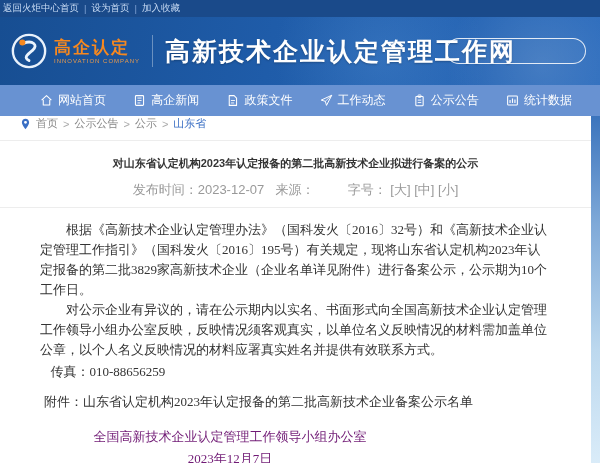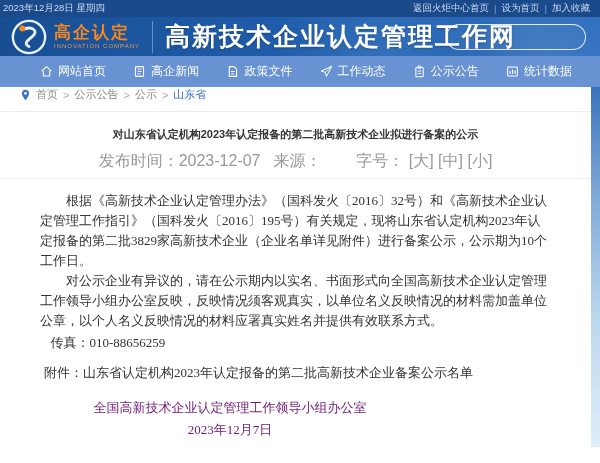--- a/index.html
+++ b/index.html
@@ -7,21 +7,21 @@
   body { font-family:"Liberation Sans", sans-serif; background:#fff; position:relative; }
 
   
   .topbar { height:17px; background:#1a4a8a; color:#c9dcf5; font-size:9.5px;
             display:flex; justify-content:space-between; align-items:center; padding:0 10px 0 3px; }
   .topbar-links { display:flex; align-items:center; gap:5px; }
   .topbar-links .sep { color:#7ea2d4; }
   .topbar a { color:#c9dcf5; text-decoration:none; cursor:pointer; }
 
   
-  .header { height:39px; position:relative;
+  .header { height:68px; position:relative;
             background:linear-gradient(100deg,#174e92 0%,#1f5ca9 45%,#2c6cbd 100%); overflow:hidden; }
   .header::before { content:""; position:absolute; right:-30px; top:-40px; width:220px; height:160px;
             background:radial-gradient(circle at 60% 55%, rgba(255,255,255,.12), rgba(255,255,255,0) 60%);
             border-radius:50%; }
   .header::after { content:""; position:absolute; left:230px; top:-20px; width:300px; height:120px;
             background:radial-gradient(circle at 50% 50%, rgba(120,180,240,.18), rgba(255,255,255,0) 65%); }
   .header-inner { position:relative; z-index:2; display:flex; align-items:center; height:100%; padding-left:10px; }
   .logo { display:flex; align-items:center; }
   .logo-badge { width:38px; height:38px; margin-right:6px; flex:0 0 auto; }
   .logo-texts { display:flex; flex-direction:column; line-height:1; }
@@ -48,37 +48,36 @@
   .content { width:591px; height:100%; background:#fff; overflow:hidden; }
 
   .breadcrumb { padding:0 0 9px 20px; font-size:11px; color:#888;
                 border-bottom:1px solid #ededed; display:flex; align-items:center; gap:5px; }
   .breadcrumb .crumb { color:#888; cursor:pointer; }
   .breadcrumb .crumb.current { color:#3a6fc4; }
   .breadcrumb .bc-sep { color:#aaa; }
 
   .title-block { text-align:center; padding:10px 30px 10px; border-bottom:1px solid #ededed; }
   .article-title { font-size:11px; line-height:24px; font-weight:bold; color:#333; }
-  .meta { margin-top:8px; font-size:16px; line-height:14px; color:#999; }
+  .meta { margin-top:8px; font-size:13px; line-height:14px; color:#999; }
   .meta .gap { display:inline-block; width:26px; }
   .meta .smallgap { display:inline-block; width:4px; }
   .fs-opt { color:#999; cursor:pointer; }
 
   .article { padding:12px 40px 0; font-family:"Liberation Serif", serif; color:#333; }
   .article p { font-size:13px; line-height:20px; text-indent:2em; }
   .article p.fax { margin-top:2px; text-indent:0.8em; }
   .article p.attachment { margin-top:10px; text-indent:0.3em; }
   .signature-block { margin-top:14px; width:380px; text-align:center;
                      font-size:13px; line-height:22px; color:#701a75; }
 </style>
 </head>
 <body>
 
 <div class="topbar">
-  <span>2023年12月28日 星期四</span>
   <span class="topbar-links">
     <a>返回火炬中心首页</a>
     <span class="sep">|</span>
     <a>设为首页</a>
     <span class="sep">|</span>
     <a>加入收藏</a>
   </span>
 </div>
 
 <div class="header">

